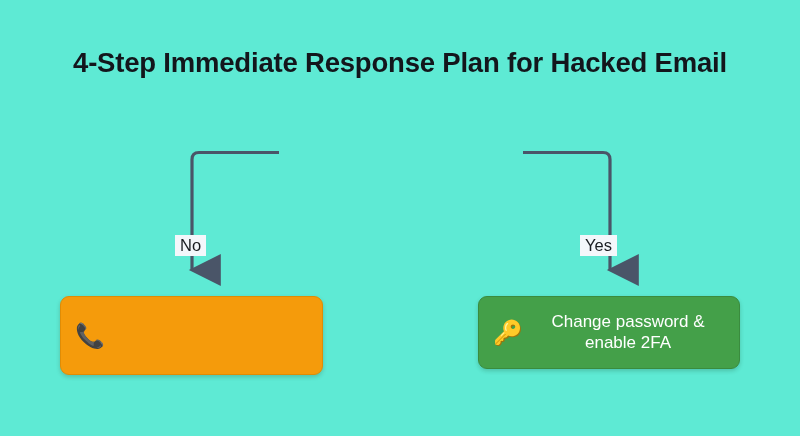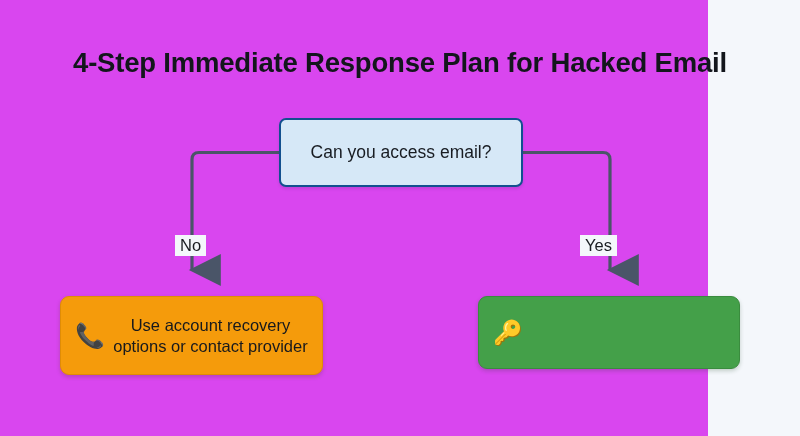--- a/index.html
+++ b/index.html
@@ -8,23 +8,23 @@
   }
   body {
     width: 800px;
     height: 436px;
     background: #f4f7fb;
     font-family: "Liberation Sans", sans-serif;
     overflow: hidden;
   }
   #canvas {
     position: relative;
-    width: 708px;
+    width: 800px;
     height: 436px;
-    background: #d946ef;
+    background: #5eead4;
   }
 
   
   #chart-title {
     position: absolute;
     left: 0;
     top: 47px;
     width: 800px;
     text-align: center;
     font-size: 27.5px;
@@ -148,26 +148,23 @@
 
     <path d="M 279 152.5 L 199 152.5 Q 192 152.5 192 159.5 L 192 270" fill="none" stroke="#4a5568" stroke-width="3.2" stroke-linecap="butt" marker-end="url(#arrow)"></path>
 
     <path d="M 523 152.5 L 603 152.5 Q 610 152.5 610 159.5 L 610 270" fill="none" stroke="#4a5568" stroke-width="3.2" stroke-linecap="butt" marker-end="url(#arrow)"></path>
   </svg>
 
   <div class="edge-label" id="label-no">No</div>
 
   <div class="edge-label" id="label-yes">Yes</div>
 
-  <div class="node" id="node-decision">
-    <span class="node-text">Can you access email?</span>
-  </div>
 
   <div class="node" id="node-recovery">
     <span class="node-icon">📞</span>
-    <span class="node-text">Use account recovery options or contact provider</span>
   </div>
 
   <div class="node" id="node-secure">
     <span class="node-icon">🔑</span>
+    <span class="node-text">Change password &amp; enable 2FA</span>
   </div>
 
 </div>
 
 </body></html>

